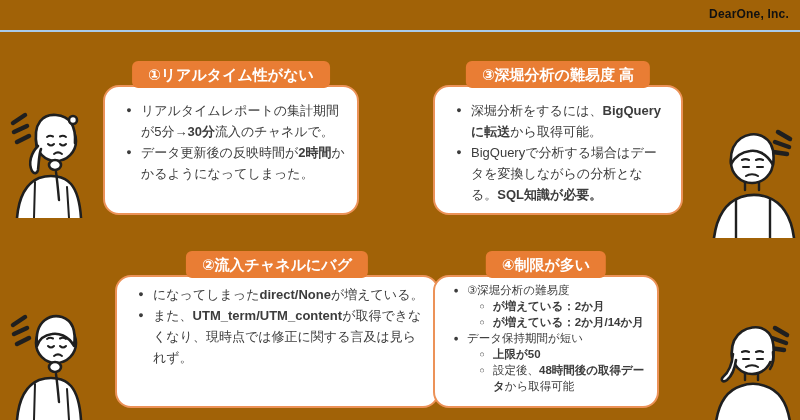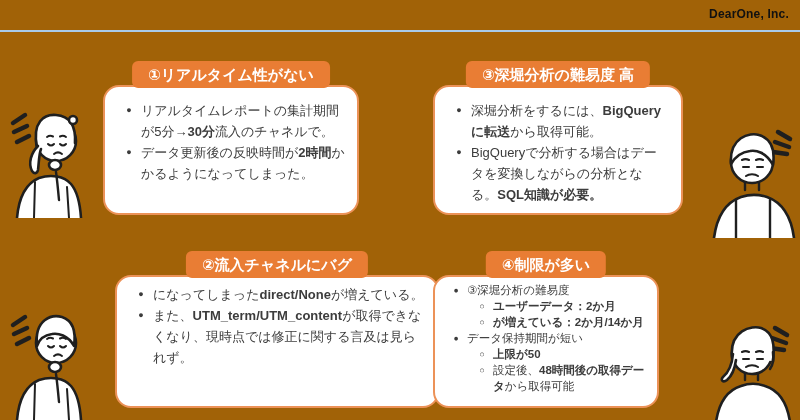--- a/index.html
+++ b/index.html
@@ -99,21 +99,21 @@
 
   <div class="panel b4" id="box4">
     <div class="panel-header">④制限が多い</div>
     <div class="panel-body">
         <div class="row ind1 mk-disc">
           <span class="mk">●</span>
           <span class="tx"><span>③深堀分析の難易度</span></span>
         </div>
         <div class="row ind2 mk-circle">
           <span class="mk">○</span>
-          <span class="tx"><span class="b">ユーザーデータ：2か月</span></span>
+          <span class="tx"><span class="b">が増えている：2か月</span></span>
         </div>
         <div class="row ind2 mk-circle">
           <span class="mk">○</span>
           <span class="tx"><span class="b">が増えている：2か月/14か月</span></span>
         </div>
         <div class="row ind1 mk-disc">
           <span class="mk">●</span>
           <span class="tx"><span>データ保持期間が短い</span></span>
         </div>
         <div class="row ind2 mk-circle">

